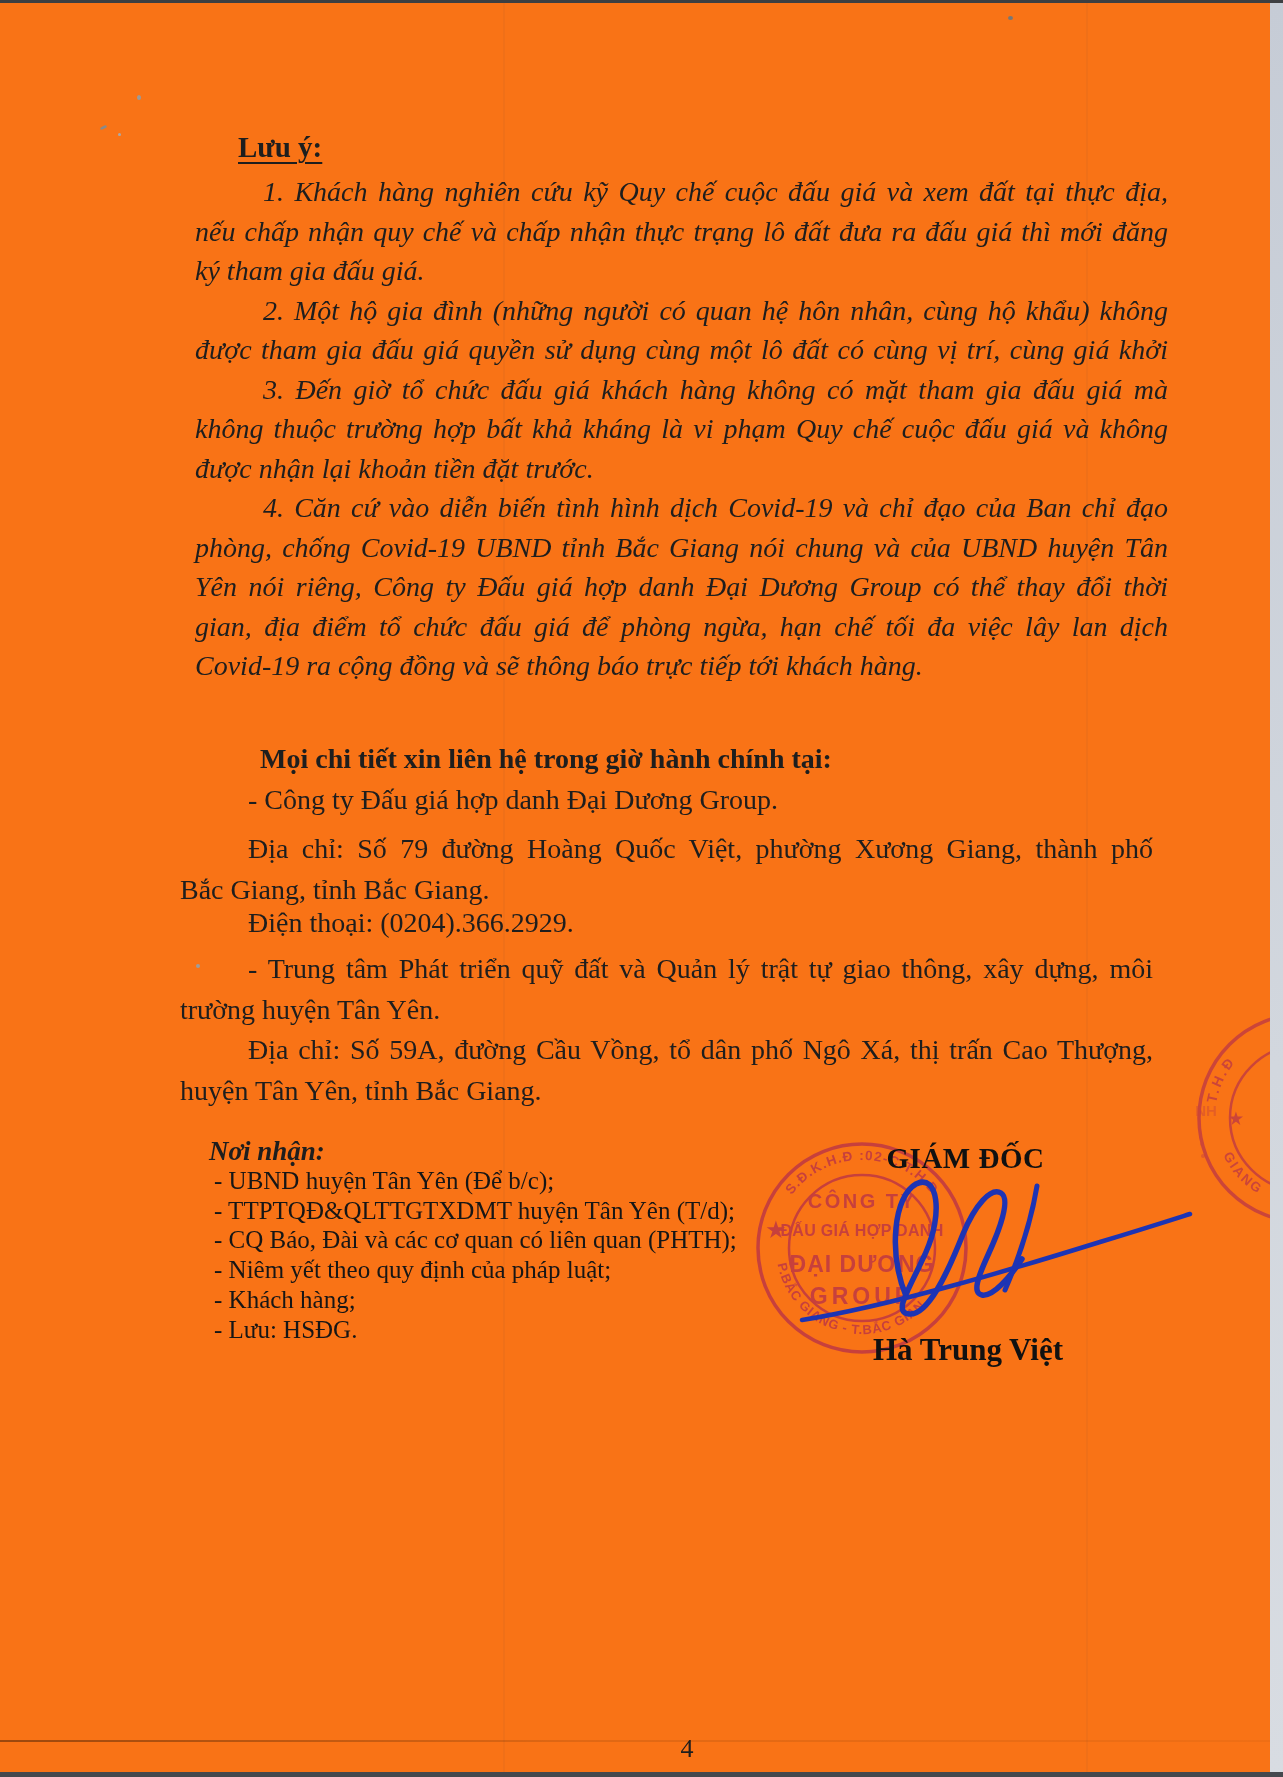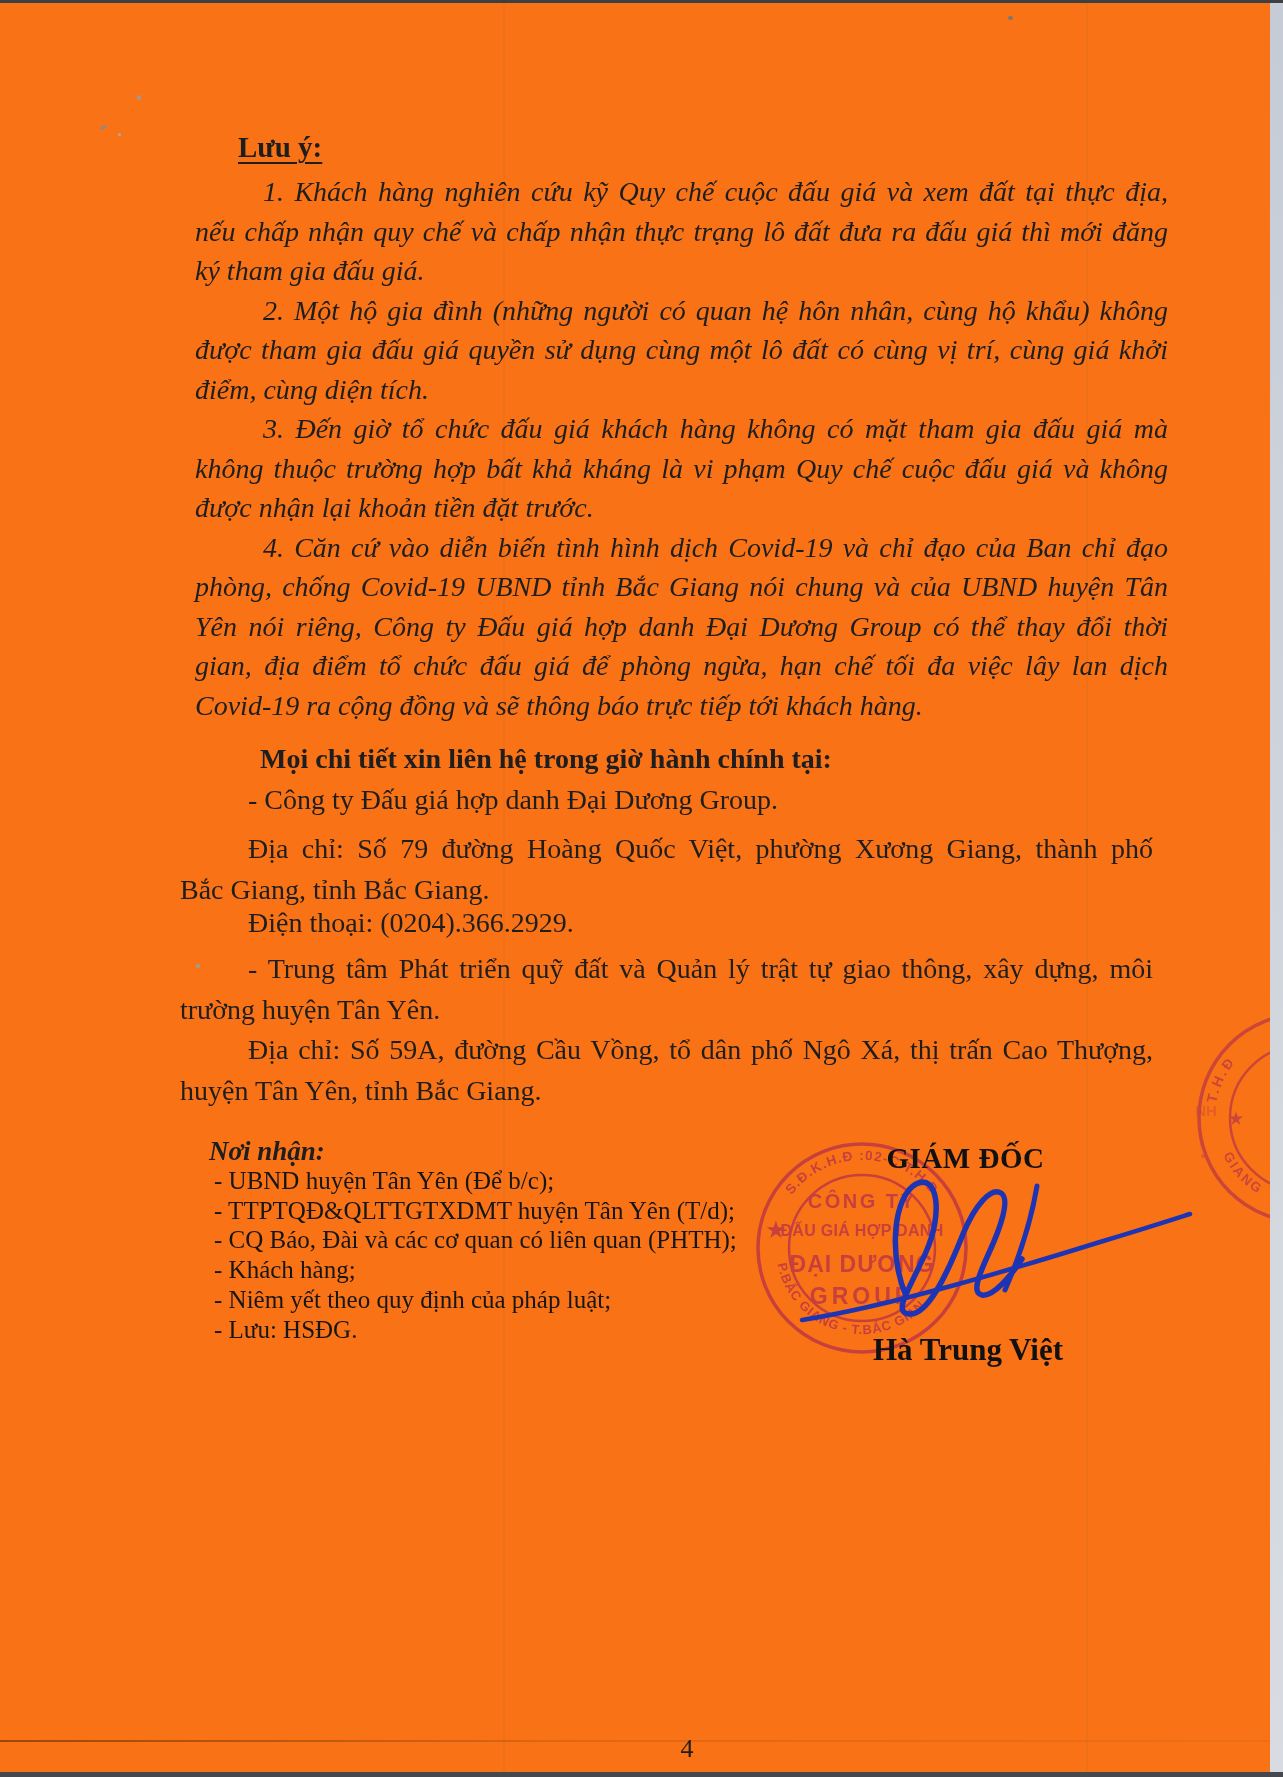--- a/index.html
+++ b/index.html
@@ -63,21 +63,20 @@
 
   <div class="body-block">
     <div class="para">
         <div class="tl ind just">1. Khách hàng nghiên cứu kỹ Quy chế cuộc đấu giá và xem đất tại thực địa,</div>
         <div class="tl just">nếu chấp nhận quy chế và chấp nhận thực trạng lô đất đưa ra đấu giá thì mới đăng</div>
         <div class="tl">ký tham gia đấu giá.</div>
       </div>
     <div class="para">
         <div class="tl ind just">2. Một hộ gia đình (những người có quan hệ hôn nhân, cùng hộ khẩu) không</div>
         <div class="tl just">được tham gia đấu giá quyền sử dụng cùng một lô đất có cùng vị trí, cùng giá khởi</div>
-        <div class="tl">điểm, cùng diện tích.</div>
       </div>
     <div class="para">
         <div class="tl ind just">3. Đến giờ tổ chức đấu giá khách hàng không có mặt tham gia đấu giá mà</div>
         <div class="tl just">không thuộc trường hợp bất khả kháng là vi phạm Quy chế cuộc đấu giá và không</div>
         <div class="tl">được nhận lại khoản tiền đặt trước.</div>
       </div>
     <div class="para">
         <div class="tl ind just">4. Căn cứ vào diễn biến tình hình dịch Covid-19 và chỉ đạo của Ban chỉ đạo</div>
         <div class="tl just">phòng, chống Covid-19 UBND tỉnh Bắc Giang nói chung và của UBND huyện Tân</div>
         <div class="tl just">Yên nói riêng, Công ty Đấu giá hợp danh Đại Dương Group có thể thay đổi thời</div>
@@ -104,22 +103,22 @@
   <div class="cblock cb5">
       <div class="tl ind just">Địa chỉ: Số 59A, đường Cầu Vồng, tổ dân phố Ngô Xá, thị trấn Cao Thượng,</div>
       <div class="tl">huyện Tân Yên, tỉnh Bắc Giang.</div>
     </div>
 
   <div class="recip-heading">Nơi nhận:</div>
   <div class="recip-list">
       <div class="ri">- UBND huyện Tân Yên (Để b/c);</div>
       <div class="ri">- TTPTQĐ&amp;QLTTGTXDMT huyện Tân Yên (T/d);</div>
       <div class="ri">- CQ Báo, Đài và các cơ quan có liên quan (PHTH);</div>
+      <div class="ri">- Niêm yết theo quy định của pháp luật;</div>
       <div class="ri">- Khách hàng;</div>
-      <div class="ri">- Niêm yết theo quy định của pháp luật;</div>
       <div class="ri">- Lưu: HSĐG.</div>
     </div>
 
   <svg class="stamp-main" width="240" height="240" viewBox="-120 -120 240 240">
     <g class="stamp-sans" fill="#c23b41">
       <circle r="104" fill="none" stroke-width="3.5" stroke="#c23b41"></circle>
       <circle r="73" fill="none" stroke-width="2.5" stroke="#c23b41"></circle>
       <defs>
         <path id="arcTopMain" d="M -79.8 -37.2 A 88 88 0 0 1 79.8 -37.2" fill="none"></path>
         <path id="arcBotMain" d="M -84.7 14.9 A 86 86 0 0 0 65.9 55.3" fill="none"></path>

